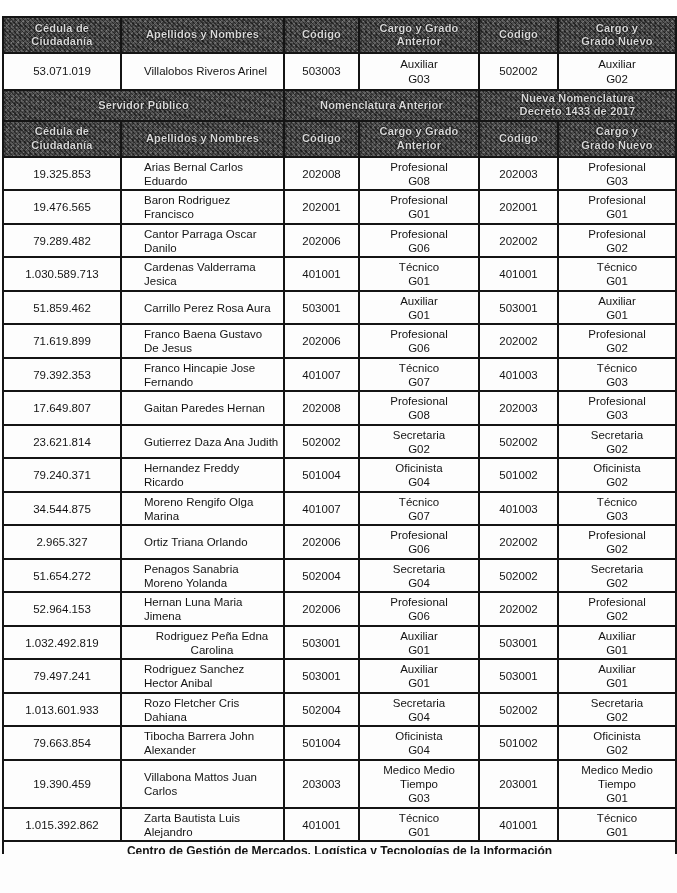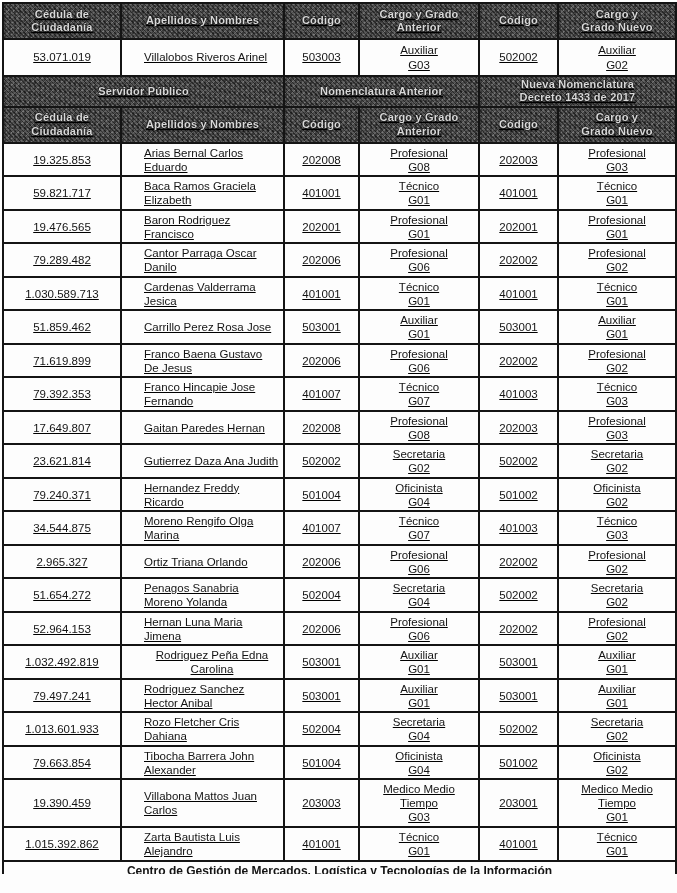--- a/index.html
+++ b/index.html
@@ -6,21 +6,21 @@
   body{
     width:677px;height:893px;overflow:hidden;
     background:#ffffff;
     font-family:"Liberation Sans","DejaVu Sans",sans-serif;
   }
   .sheet{
     position:relative;width:677px;height:893px;background:#fdfdfd;
   }
   table.doc{
     border-collapse:collapse;table-layout:fixed;
-    width:673px;margin:2px 0 0 2px;text-decoration:underline;
+    width:673px;margin:16px 0 0 2px;
   }
   td,th{
     border:2px solid #141414;
     padding:1px 3px;
     font-size:11.5px;
     color:#141414;
     vertical-align:middle;
     text-align:center;
     white-space:pre-line;
     overflow:hidden;
@@ -117,30 +117,20 @@
           <td style="height: 29.5px;">19.325.853</td>
           <td class="name" style="height: 29.5px;">Arias Bernal Carlos Eduardo</td>
           <td style="height: 29.5px;">202008</td>
           <td style="height: 29.5px;">Profesional
 G08</td>
           <td style="height: 29.5px;">202003</td>
           <td style="height: 29.5px;">Profesional
 G03</td>
         </tr>
         <tr>
-          <td style="height: 29.5px;">59.821.717</td>
-          <td class="name" style="height: 29.5px;">Baca Ramos Graciela Elizabeth</td>
-          <td style="height: 29.5px;">401001</td>
-          <td style="height: 29.5px;">Técnico
-G01</td>
-          <td style="height: 29.5px;">401001</td>
-          <td style="height: 29.5px;">Técnico
-G01</td>
-        </tr>
-        <tr>
           <td style="height: 29.5px;">19.476.565</td>
           <td class="name" style="height: 29.5px;">Baron Rodriguez Francisco</td>
           <td style="height: 29.5px;">202001</td>
           <td style="height: 29.5px;">Profesional
 G01</td>
           <td style="height: 29.5px;">202001</td>
           <td style="height: 29.5px;">Profesional
 G01</td>
         </tr>
         <tr>
@@ -158,21 +148,21 @@
           <td class="name" style="height: 29.5px;">Cardenas Valderrama Jesica</td>
           <td style="height: 29.5px;">401001</td>
           <td style="height: 29.5px;">Técnico
 G01</td>
           <td style="height: 29.5px;">401001</td>
           <td style="height: 29.5px;">Técnico
 G01</td>
         </tr>
         <tr>
           <td style="height: 29.5px;">51.859.462</td>
-          <td class="name" style="height: 29.5px;">Carrillo Perez Rosa Jose</td>
+          <td class="name" style="height: 29.5px;">Carrillo Perez Rosa Aura</td>
           <td style="height: 29.5px;">503001</td>
           <td style="height: 29.5px;">Auxiliar
 G01</td>
           <td style="height: 29.5px;">503001</td>
           <td style="height: 29.5px;">Auxiliar
 G01</td>
         </tr>
         <tr>
           <td style="height: 29.5px;">71.619.899</td>
           <td class="name" style="height: 29.5px;">Franco Baena Gustavo De Jesus</td>

